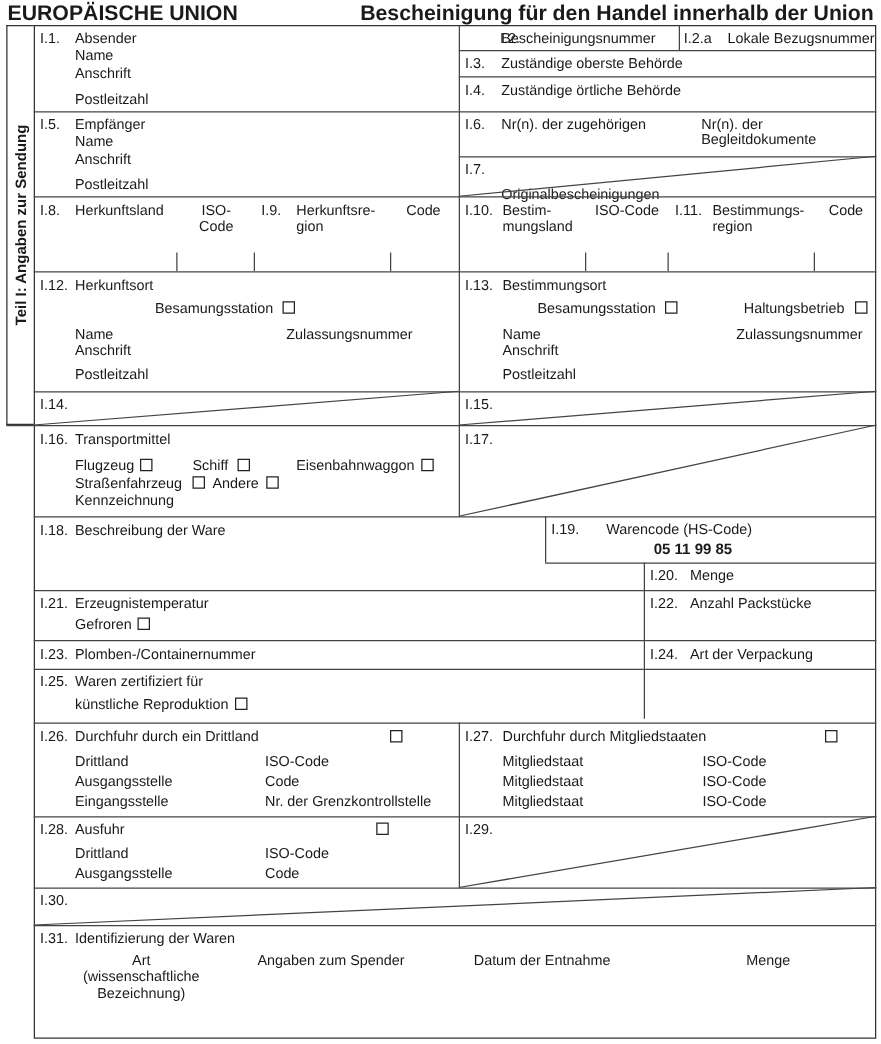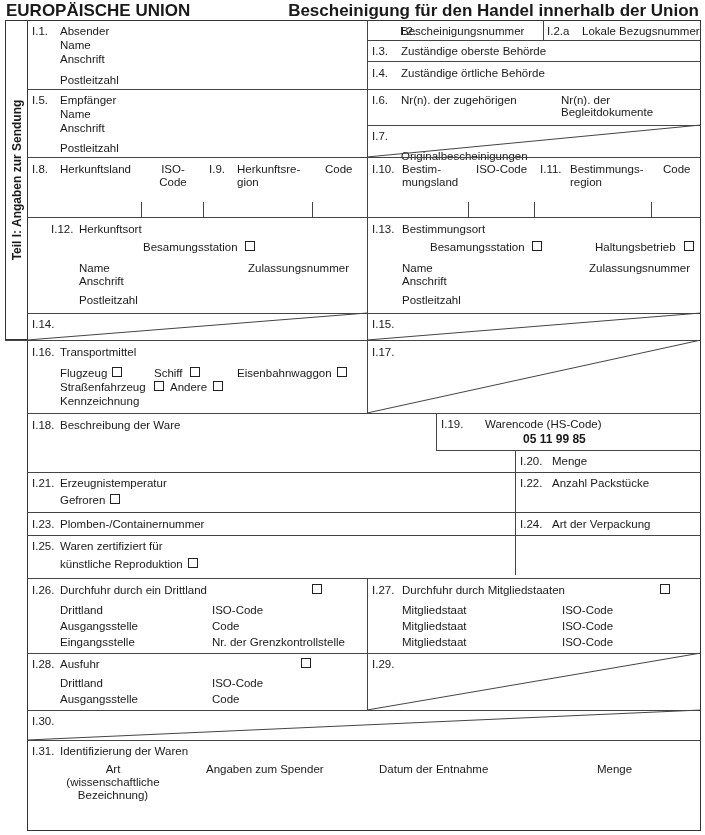--- a/index.html
+++ b/index.html
@@ -116,21 +116,21 @@
   <div class="t" style="left:0px; top:4px;">I.11.</div>
   <div class="t" style="left:30px; top:4px;">Bestimmungs-</div>
   <div class="t" style="left:30px; top:17px;">region</div>
   <div class="t" style="left:123px; top:4px;">Code</div>
 </div>
 <div class="vl" style="left:468px; top:202px; height:15px;"></div>
 <div class="vl" style="left:534px; top:202px; height:15px;"></div>
 <div class="vl" style="left:651px; top:202px; height:15px;"></div>
 <div class="hl" style="left:27px; top:217px; width:674px;"></div>
 
-<div class="abs" style="left:28px; top:218px; width:338px; height:95px;margin-left:19px;">
+<div class="abs" style="left:28px; top:218px; width:338px; height:95px;">
   <div class="t" style="left:4px; top:4px;">I.12.</div>
   <div class="t" style="left:32px; top:4px;">Herkunftsort</div>
   <div class="t" style="left:96px; top:22px;">Besamungsstation</div>
   <div class="cb" style="left:198px; top:23px;"></div>
   <div class="t" style="left:32px; top:43px;">Name</div>
   <div class="t" style="left:201px; top:43px;">Zulassungsnummer</div>
   <div class="t" style="left:32px; top:56px;">Anschrift</div>
   <div class="t" style="left:32px; top:75px;">Postleitzahl</div>
 </div>
 

